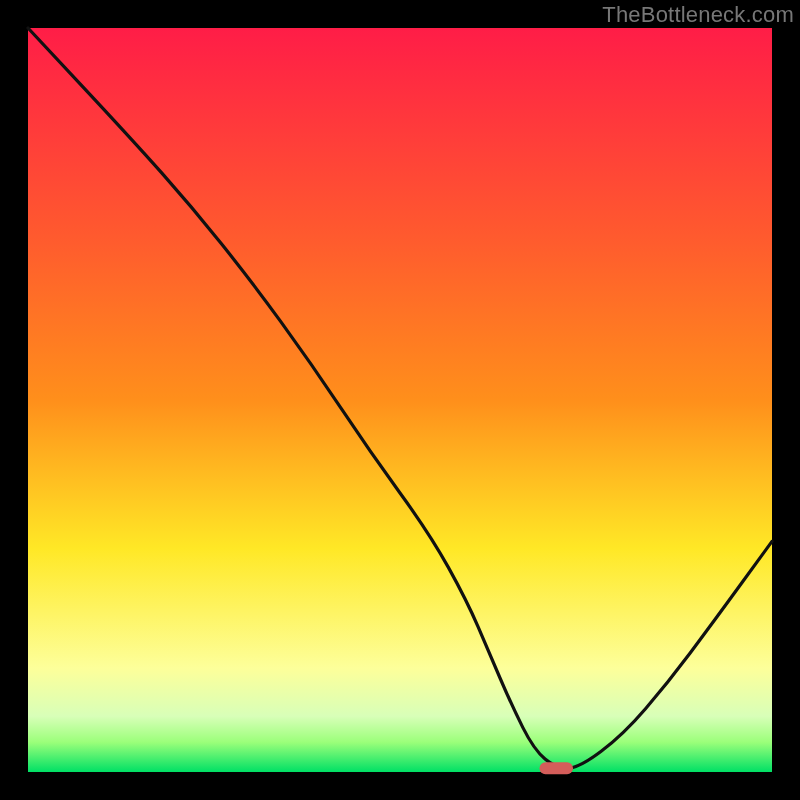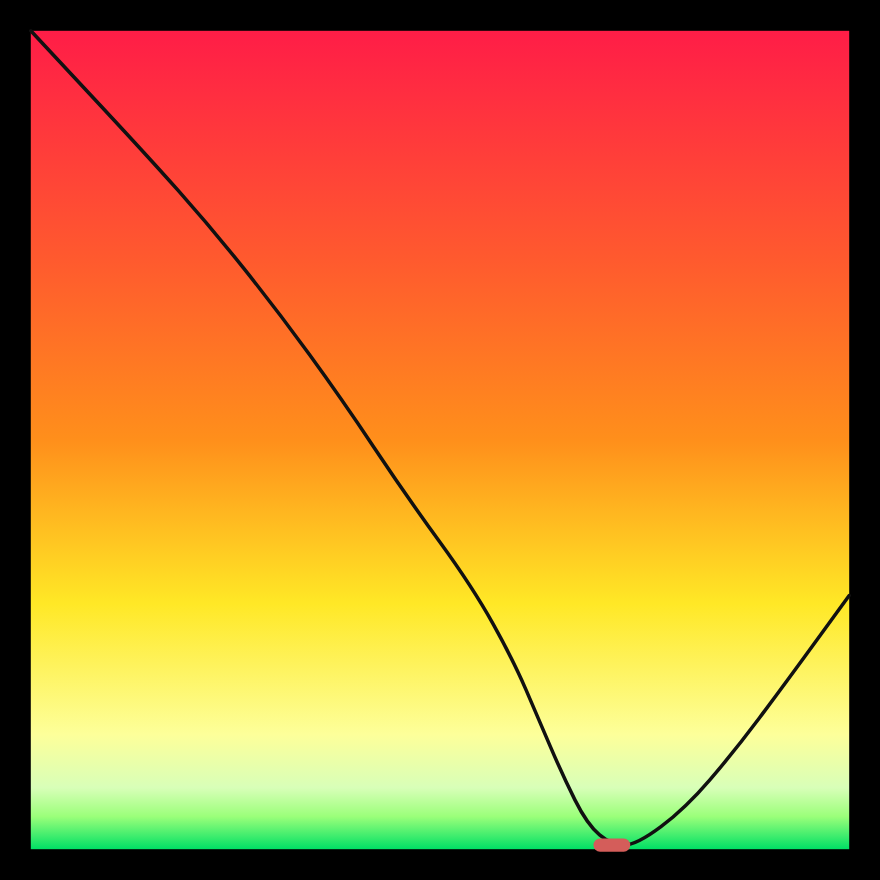--- a/index.html
+++ b/index.html
@@ -52,13 +52,14 @@
 
   <rect id="grad-rect" fill="url(#bg-grad)" x="28" y="28" width="744" height="744"></rect>
 
   <path id="curve" fill="none" stroke-width="3.2" stroke-linejoin="round" stroke-linecap="round" d="M 28 28 Q 28 28 80.08000000000001 83.80000000000001 Q 132.16000000000003 139.60000000000002 161.92000000000002 173.08 Q 191.68 206.56 221.44 243.76 Q 251.2 280.96 280.96000000000004 321.88 Q 310.72 362.79999999999995 340.48 407.44 Q 370.24 452.08000000000004 400 493 Q 429.76000000000005 533.92 448.36 567.4 Q 466.96 600.88 478.12 626.92 Q 489.28 652.9599999999999 500.44 679 Q 511.6 705.0400000000001 522.76 727.36 Q 533.9200000000001 749.68 545.08 758.98 Q 556.24 768.28 567.4 768.28 Q 578.56 768.28 600.88 751.54 Q 623.2 734.8 645.52 708.76 Q 667.84 682.72 690.1600000000001 652.96 Q 712.48 623.2 742.24 582.28 T 772 541.36" stroke="#111111"></path>
 
   <rect id="marker" rx="5.952" ry="5.952" x="539.5" y="762.328" width="33.48" height="11.904" fill="#d45d5a"></rect>
 
   <rect id="frame" fill="none" x="28" y="28" width="744" height="744" stroke="#000000" stroke-width="0"></rect>
 </svg>
 
+<div class="watermark">TheBottleneck.com</div>
 </div>
 
 </body></html>

